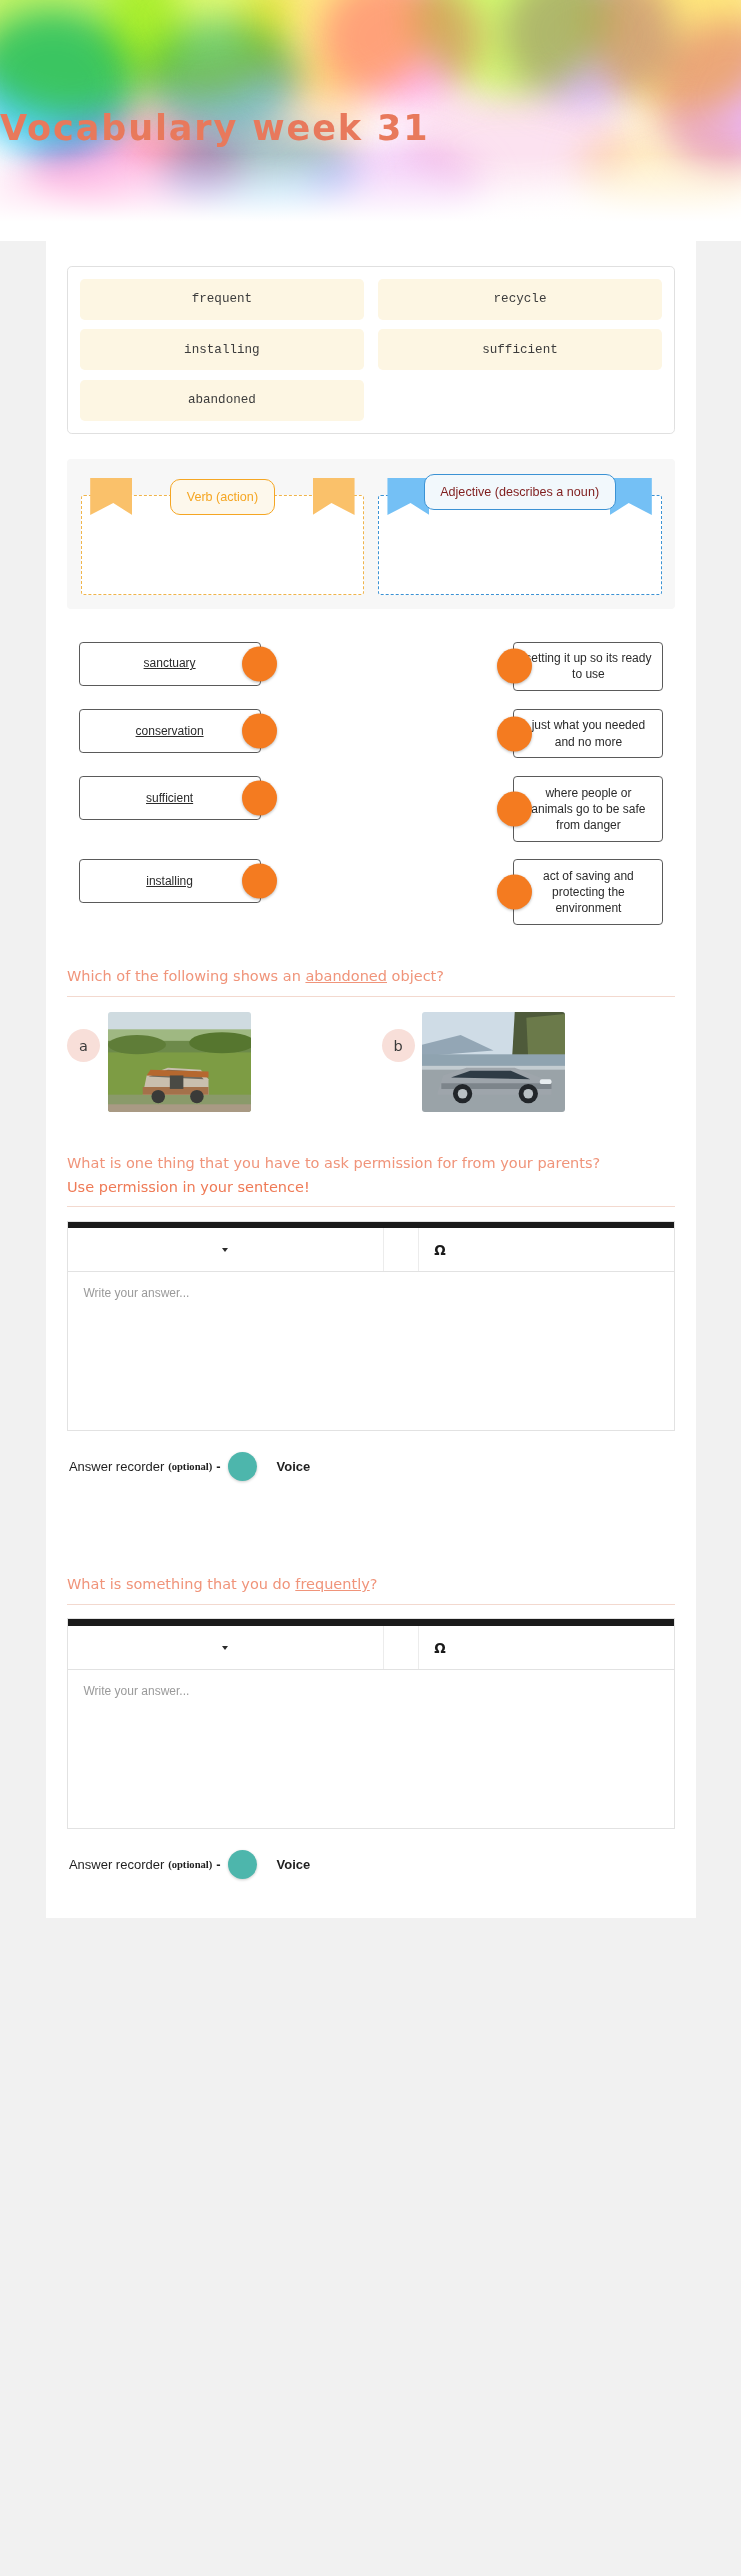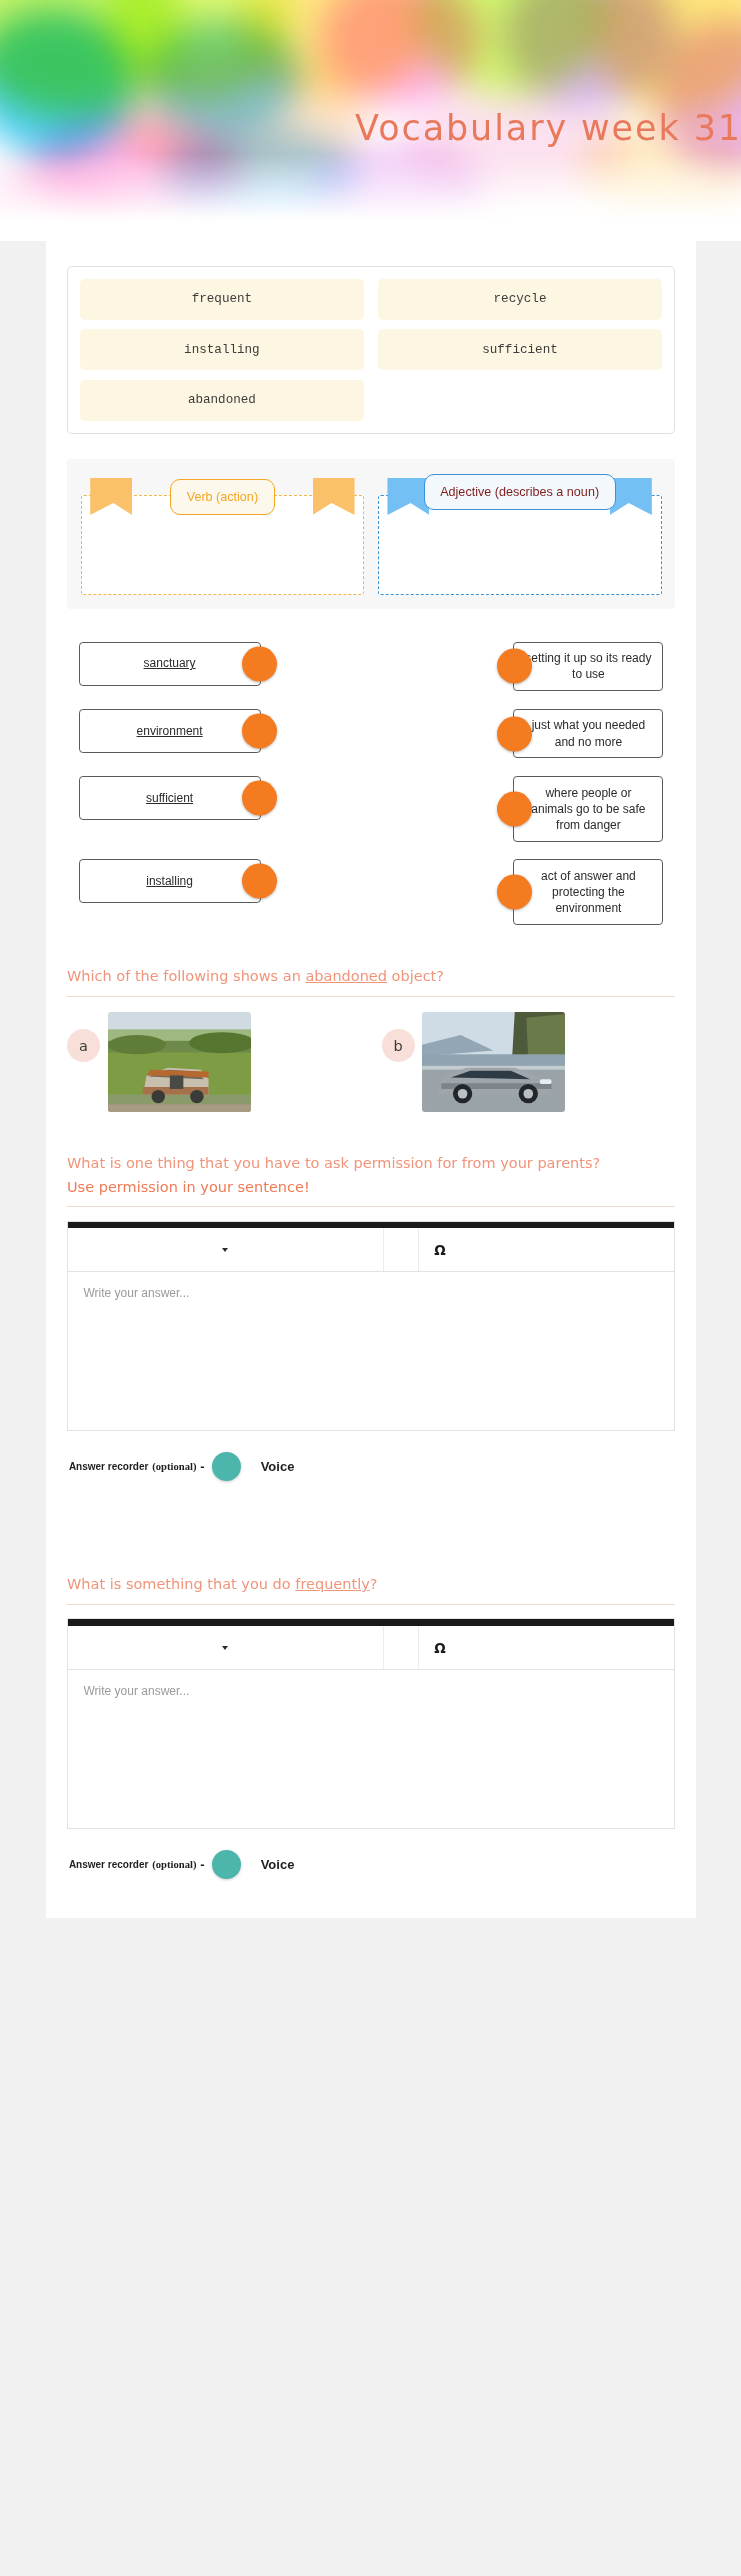--- a/index.html
+++ b/index.html
@@ -22,27 +22,27 @@
   .wc {
     position:absolute;
     border-radius: 50%;
     filter: blur(17.4px);
     mix-blend-mode: multiply;
   }
   .header-title {
     position:absolute;
     left:0; right:0;
     top: 108px;
-    text-align:right;
+    text-align:left;
     font-family: "DejaVu Sans", sans-serif;
     font-size: 35px;
     letter-spacing: 1.9px;
     color: #e8795c;
     z-index: 5;
-    font-weight: 400;
+    font-weight: 700;
   }
   .fade-bottom {
     position:absolute; left:0; right:0; bottom:0; height:87px;
     background: linear-gradient(to bottom, rgba(255,255,255,0), #ffffff 78%);
     z-index:3;
   }
 
   
   .card {
     background:#fff;
@@ -210,21 +210,21 @@
   .omega { font-size:13.5px; font-weight:bold; color:#1a1a1a; font-family:"DejaVu Sans", sans-serif; }
   .editor-body {
     height:158px;
     padding:13.5px 15.5px;
     font-size:12px;
     color:#9a9a9a;
   }
 
   
   .recorder { display:flex; align-items:center; gap:0; margin-top:21px; padding-left:1.9px; }
-  .rec-label { font-size:10px; font-weight:bold; color:#1f1f1f; }
+  .rec-label { font-size:13px; font-weight:normal; color:#1f1f1f; }
   .rec-opt   { font-size:10.6px; font-weight:bold; color:#1f1f1f; margin-left:3.9px;font-family:Liberation Serif, serif; }
   .rec-dash  { font-size:13px; font-weight:bold; color:#1f1f1f; margin:0 7.7px 0 3.9px; }
   .rec-dot {
     width:29px;height:29px;border-radius:50%;
     background:#4db6ac;
     box-shadow:0 1px 2.9px rgba(0,0,0,.2);
   }
   .rec-voice { font-size:13px; font-weight:bold; color:#1f1f1f; margin-left:19.3px; }
 
   .spacer-lg { height:52px; }
@@ -291,21 +291,21 @@
           <span>sanctuary</span>
           <span class="dot rightside"></span>
         </div>
         <div class="mbox right">
           <span>setting it up so its ready to use</span>
           <span class="dot leftside"></span>
         </div>
       </div>
       <div class="matchrow">
         <div class="mbox left">
-          <span>environment</span>
+          <span>conservation</span>
           <span class="dot rightside"></span>
         </div>
         <div class="mbox right">
           <span>just what you needed and no more</span>
           <span class="dot leftside"></span>
         </div>
       </div>
       <div class="matchrow">
         <div class="mbox left">
           <span>sufficient</span>
@@ -315,21 +315,21 @@
           <span>where people or animals go to be safe from danger</span>
           <span class="dot leftside"></span>
         </div>
       </div>
       <div class="matchrow">
         <div class="mbox left">
           <span>installing</span>
           <span class="dot rightside"></span>
         </div>
         <div class="mbox right">
-          <span>act of answer and protecting the environment</span>
+          <span>act of saving and protecting the environment</span>
           <span class="dot leftside"></span>
         </div>
       </div>
     </div>
 
     <div class="qtext">
       <span>Which of the following shows an </span><span class="u">abandoned</span><span> object?</span>
     </div>
     <hr class="hr-peach">
 

